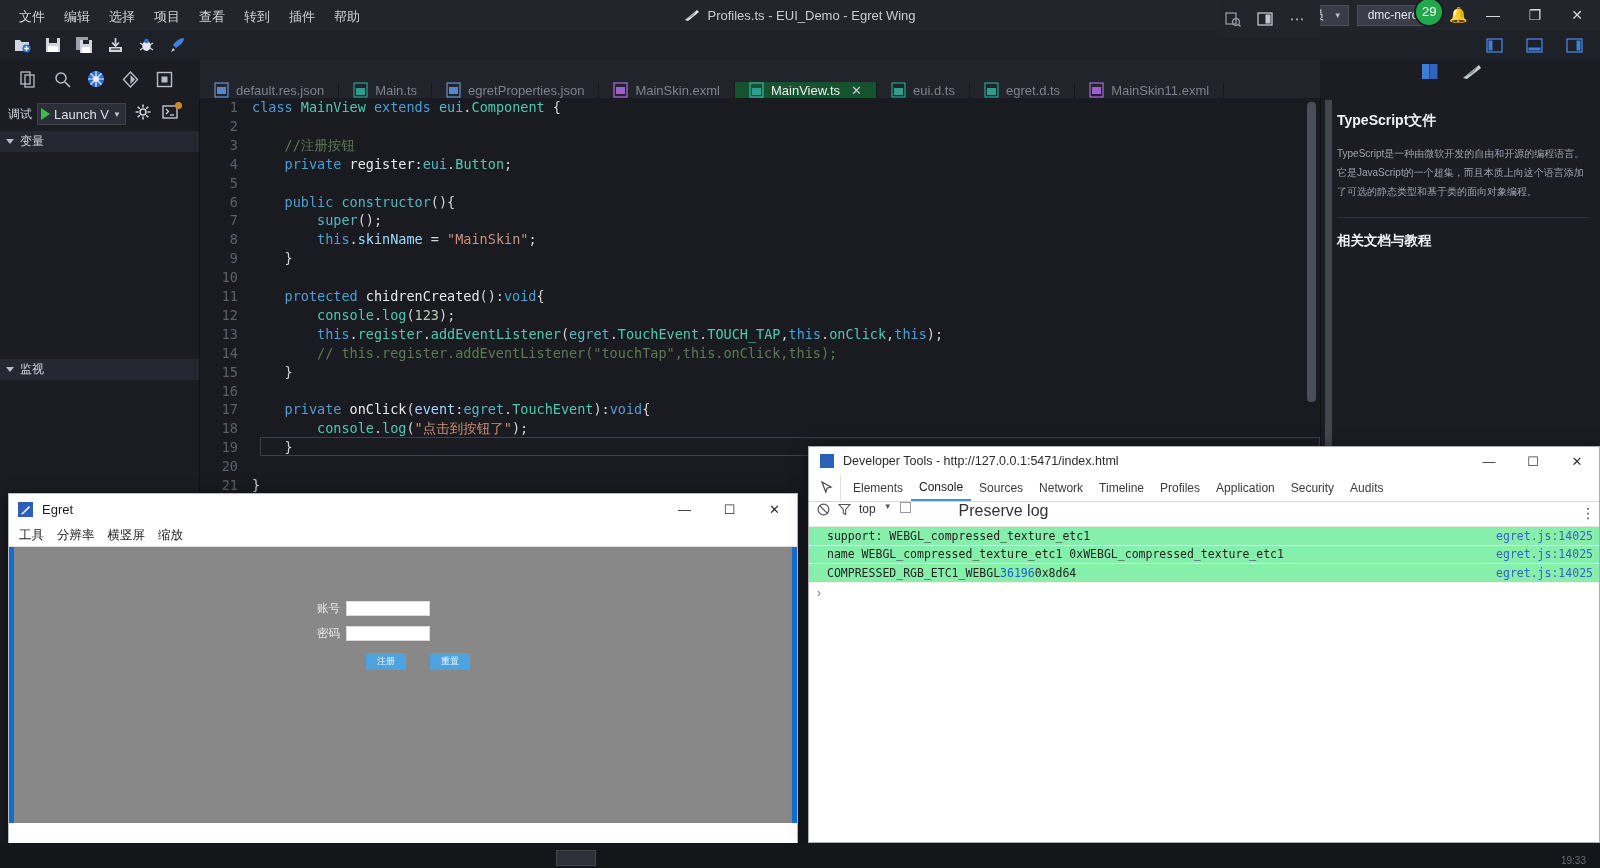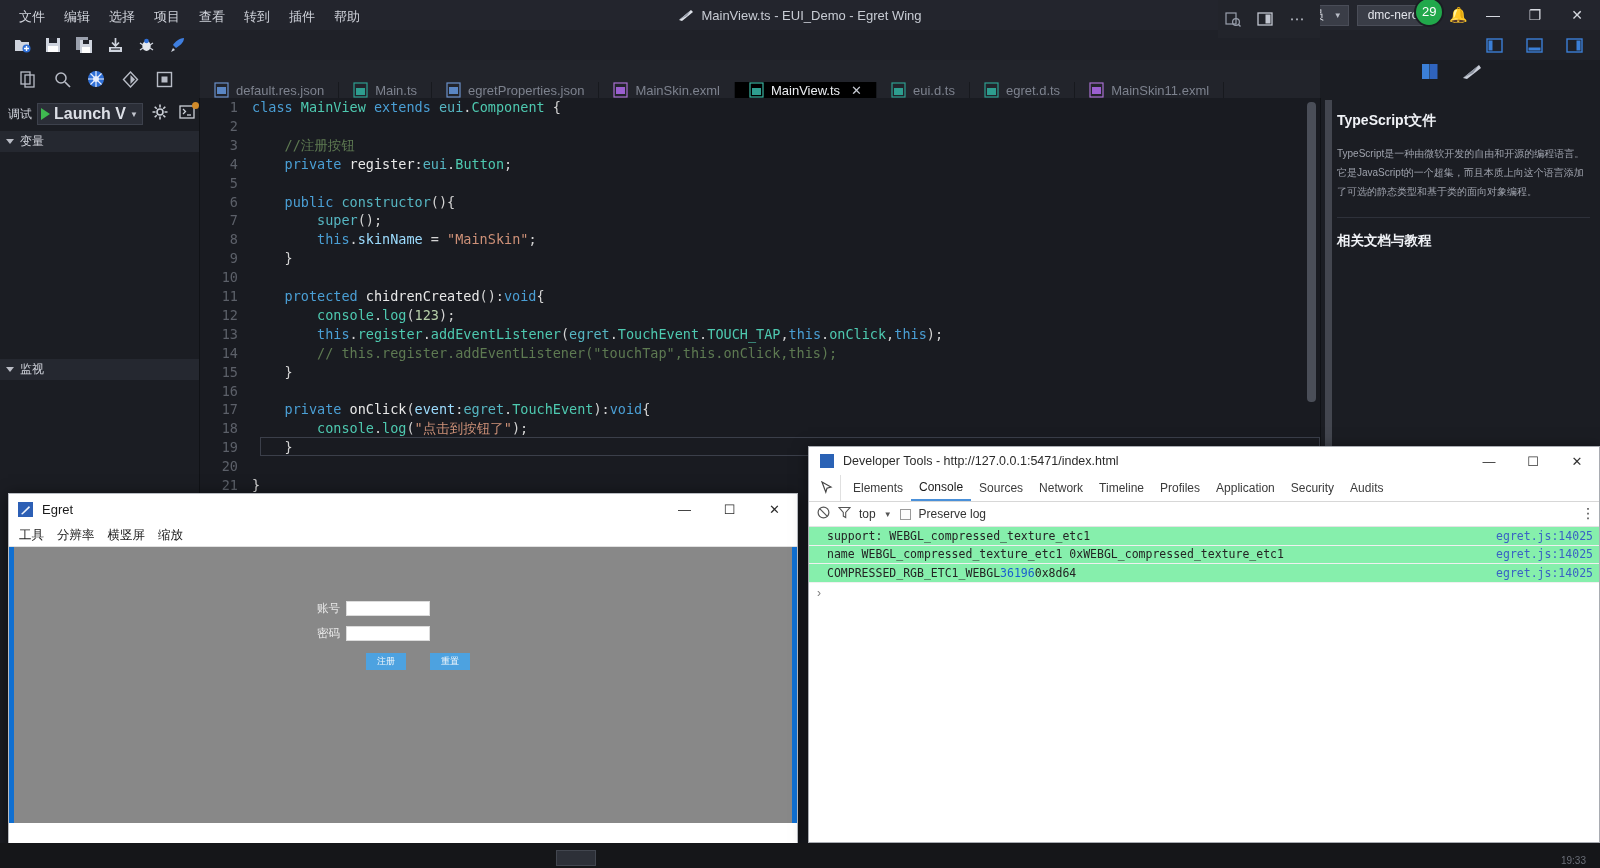--- a/index.html
+++ b/index.html
@@ -74,21 +74,21 @@
   .tabbar {
     position: absolute; left: 200px; top: 60px; width: 1120px; height: 38px;
     background: #22242b; display: flex; align-items: flex-end; overflow: hidden;
   }
   .tab {
     display: flex; align-items: center; gap: 7px;
     padding: 0 14px; min-width: 0; font-size: 13px; color: #7d828e;
     background: #22242b; border-right: 1px solid #17191e; white-space: nowrap;
     max-width: 190px;
   }
-  .tab.active { background: #000000; color: #eceef2; }
+  .tab.active { background: #14532d; color: #eceef2; }
   .tab .close-x { font-size: 13px; color: #c7cad2; margin-left: 4px; }
   .fileicon { width: 15px; height: 16px; flex: 0 0 auto; }
   .tab-actions {
     position: absolute; right: 0; top: 0; height: 38px; display: flex; align-items: center;
     gap: 2px; padding-right: 8px; background: #22242b;
   }
   .tab-actions .abtn { width: 30px; }
 
   
   .leftpanel {
@@ -100,21 +100,21 @@
   }
   .debug-label { color: #cfd2da; font-size: 12px; }
   .launch-box {
     display: flex; align-items: center; gap: 4px;
     background: #2b2e37; border: 1px solid #3d414c; height: 22px; padding: 0 4px 0 3px;
   }
   .play-tri {
     width: 0; height: 0; border-left: 9px solid #3fb950;
     border-top: 6px solid transparent; border-bottom: 6px solid transparent;
   }
-  .launch-text { color: #dcdfe6; font-size: 16px; font-weight: bold; }
+  .launch-text { color: #dcdfe6; font-size: 13px; }
   .launch-caret { color: #c2c5cd; font-size: 8px; }
   .section-head {
     height: 22px; background: #252830; display: flex; align-items: center;
     gap: 6px; padding-left: 6px; color: #d2d5dd; font-size: 12px;
     border-top: 1px solid #1b1d23;
   }
   .tri-down { width:0;height:0;border-left:4px solid transparent;border-right:4px solid transparent;border-top:5px solid #b9bcc5; }
   .section-body { background: #1b1d23; }
 
   
@@ -215,27 +215,27 @@
   .dt-tabs {
     height: 27px; display: flex; align-items: center; gap: 0;
     border-bottom: 1px solid #d7d7d7; padding-left: 4px;
   }
   .dt-inspect { width: 28px; height: 26px; display:flex; align-items:center; justify-content:center;
                 border-right: 1px solid #e0e0e0; margin-right: 4px; }
   .dt-tab { padding: 0 8px; height: 26px; display: flex; align-items: center;
             font-size: 12px; color: #3b3b3b; }
   .dt-tab.active { color: #1a1a1a; border-bottom: 2px solid #4a90d9; }
   .dt-subbar {
-    height: 25px; display: flex; align-items: center; gap: 8px; padding-left: 8px;
+    height: 25px; display: flex; align-items: flex-start; gap: 8px; padding-left: 8px;
     border-bottom: 1px solid #e4e4e4;
   }
   .dt-subbar .ctx { font-size: 12px; color: #333; }
   .dt-caret { font-size: 8px; color: #555; }
   .dt-check { width: 11px; height: 11px; border: 1px solid #9a9a9a; background: #fdfdfd; }
-  .dt-preserve { font-size: 12px; color: #333; }
+  .dt-preserve { font-size: 16px; color: #333; margin-left: 40px; }
   .console-list { background: #86efac; }
   .crow {
     display: flex; align-items: center; height: 18.5px;
     border-bottom: 1px solid #f0f0f0; padding-left: 18px; padding-right: 6px;
     font-family: "DejaVu Sans Mono", "Liberation Mono", monospace; font-size: 11.5px;
     color: #242424;
   }
   .crow .src { margin-left: auto; color: #3a62c4; white-space: nowrap; }
   .crow .nm { color: #1a5fd0; }
   .prompt-row {
@@ -275,21 +275,21 @@
       <div class="menu-item">插件</div>
       <div class="menu-item">帮助</div>
     </div>
     <div class="title-center">
       <span class="egret-logo">
         <svg width="16" height="13" viewBox="0 0 16 13">
             <path d="M1 11 L13 1 L15 3 L4 12 Z" fill="#dfe3ea"></path>
             <path d="M1 11 L13 1 L9 7 Z" fill="#9aa0ad"></path>
           </svg>
       </span>
-      <span class="title-text">MainView.ts - EUI_Demo - Egret Wing</span>
+      <span class="title-text">Profiles.ts - EUI_Demo - Egret Wing</span>
     </div>
     <div class="title-right">
       <div class="role-select">
         <span>程序员</span>
         <span class="caret">▼</span>
       </div>
       <div class="user-chip">
         <span>dmc-nero</span>
         <span class="badge">29</span>
       </div>

